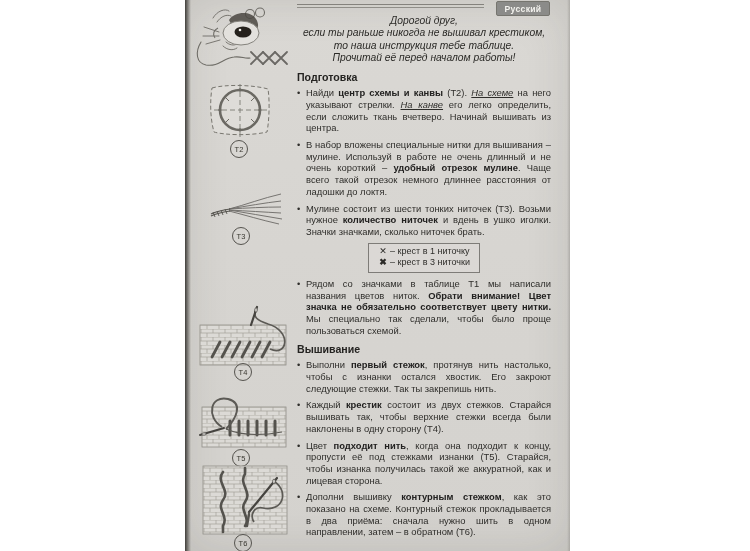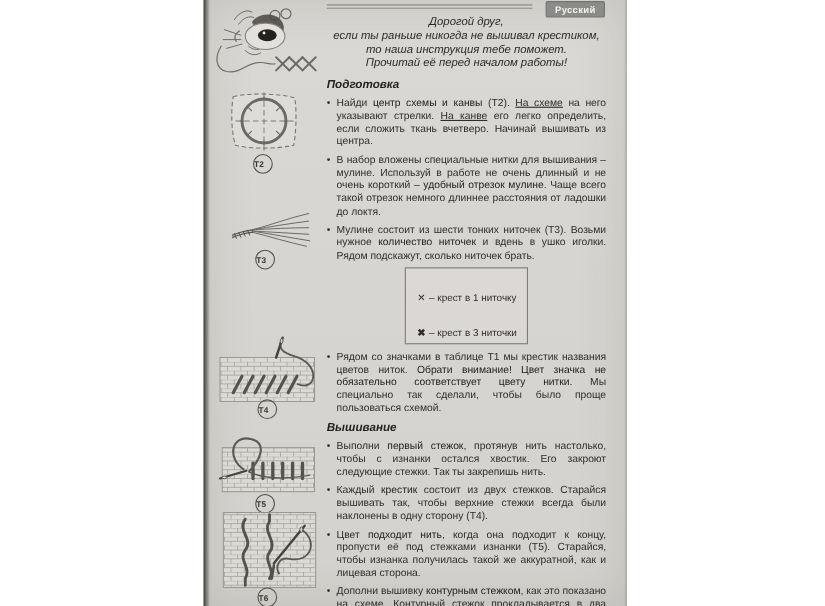--- a/index.html
+++ b/index.html
@@ -10,43 +10,43 @@
              box-shadow:inset 0 0 46px rgba(60,58,52,.14);}
   .scan-page::before{content:"";position:absolute;left:0;top:0;width:6px;height:100%;
              background:linear-gradient(90deg,rgba(40,38,34,.85),rgba(40,38,34,0));}
   .scan-page::after{content:"";position:absolute;right:0;top:0;width:3px;height:100%;
              background:linear-gradient(270deg,rgba(120,118,112,.35),rgba(120,118,112,0));}
 
   
   .fig{position:absolute;}
   .fig svg{display:block;}
   .fig-badge{position:absolute;width:16px;height:16px;border:1.2px solid #55534e;border-radius:50%;
-             display:flex;align-items:center;
-             font-size:7.5px;font-weight:bold;color:#38362f;letter-spacing:.2px;background:transparent;}
+             display:flex;align-items:center;justify-content:center;
+             font-size:7.5px;font-weight:normal;color:#38362f;letter-spacing:.2px;background:transparent;}
 
   
   .text-col{position:absolute;left:112px;top:0;width:254px;height:551px;overflow:hidden;
             color:#2e2d2a;}
   .top-rule{width:187px;height:1px;margin-top:4px;
             border-top:1.6px solid #84827d;border-bottom:1.4px solid #908e89;height:2px;}
   .lang-badge{position:absolute;left:311px;top:1px;width:52px;height:13px;
             background:#8b8b89;border:1px solid #76756f;border-radius:2px;
             display:flex;align-items:center;justify-content:center;
             font-size:8.6px;font-weight:bold;color:#f3f2ee;letter-spacing:.3px;}
   .intro{margin-top:7px;text-align:center;font-style:italic;font-size:10.3px;line-height:12.3px;
          color:#2b2a27;}
-  .sec-h{margin-top:7px;font-size:10.6px;font-weight:bold;color:#242321;font-style:italic;}
+  .sec-h{margin-top:7px;font-size:10.6px;font-weight:bold;color:#242321;}
   .para{position:relative;margin-top:4px;margin-bottom:5px;padding-left:9px;
         font-size:9.4px;line-height:11.7px;text-align:justify;}
   .para::before{content:"•";position:absolute;left:0;top:0;font-size:9.4px;color:#2e2d2a;}
-  .para .b{font-weight:normal;color:#222120;}
-  .para .u{text-decoration:underline;}
+  .para .b{font-weight:bold;color:#222120;}
+  .para .u{text-decoration:underline;font-style:italic;}
   .legend{width:fit-content;margin:2px auto 5px auto;border:1px solid #7e7c78;
           padding:2px 9px 3px 7px;background:rgba(226,224,220,.35);}
-  .lrow{font-size:9px;line-height:11.6px;white-space:nowrap;color:#2e2d2a;margin-top:20px;}
+  .lrow{font-size:9px;line-height:11.6px;white-space:nowrap;color:#2e2d2a;}
   .lsym{display:inline-block;width:14px;text-align:center;}
   .lsym.heavy{font-weight:900;}
 </style>
 </head>
 <body>
 
 <svg width="0" height="0" style="position:absolute" aria-hidden="true">
   <defs>
     <pattern id="brickp" width="12" height="8" patternUnits="userSpaceOnUse">
       <path d="M0 0 H12 M0 4 H12 M3 0 V4 M9 4 V8" stroke="#a39f97" stroke-width="0.7" fill="none"></path>
@@ -179,40 +179,40 @@
     <div class="lang-badge">
       <span>Русский</span>
     </div>
 
     <div class="text-col">
       <div class="top-rule"></div>
 
       <div class="intro">
         <div>Дорогой друг,</div>
         <div>если ты раньше никогда не вышивал крестиком,</div>
-        <div>то наша инструкция тебе поможет.</div>
+        <div>то наша инструкция тебе таблице.</div>
         <div>Прочитай её перед началом работы!</div>
       </div>
 
       <div class="sec-h">Подготовка</div>
 
       <div class="para"><span>Найди </span><span class="b">центр схемы и канвы</span><span> (Т2). </span><span class="u">На схеме</span><span> на него указывают стрелки. </span><span class="u">На канве</span><span> его легко определить, если сложить ткань вчетверо. Начинай вышивать из центра.</span></div>
       <div class="para"><span>В набор вложены специальные нитки для вышивания – мулине. Используй в работе не очень длинный и не очень короткий – </span><span class="b">удобный отрезок мулине</span><span>. Чаще всего такой отрезок немного длиннее расстояния от ладошки до локтя.</span></div>
-      <div class="para"><span>Мулине состоит из шести тонких ниточек (Т3). Возьми нужное </span><span class="b">количество ниточек</span><span> и вдень в ушко иголки. Рядом подскажут, сколько ниточек брать.</span></div>
+      <div class="para"><span>Мулине состоит из шести тонких ниточек (Т3). Возьми нужное </span><span class="b">количество ниточек</span><span> и вдень в ушко иголки. Значки значками, сколько ниточек брать.</span></div>
 
       <div class="legend">
         <div class="lrow">
           <span class="lsym">✕</span><span>– крест в 1 ниточку</span>
         </div>
         <div class="lrow">
           <span class="lsym heavy">✖</span><span>– крест в 3 ниточки</span>
         </div>
       </div>
 
-      <div class="para"><span>Рядом со значками в таблице Т1 мы крестик названия цветов ниток. </span><span class="b">Обрати внимание! Цвет значка не обязательно соответствует цвету нитки.</span><span> Мы специально так сделали, чтобы было проще пользоваться схемой.</span></div>
+      <div class="para"><span>Рядом со значками в таблице Т1 мы написали названия цветов ниток. </span><span class="b">Обрати внимание! Цвет значка не обязательно соответствует цвету нитки.</span><span> Мы специально так сделали, чтобы было проще пользоваться схемой.</span></div>
 
       <div class="sec-h">Вышивание</div>
 
       <div class="para"><span>Выполни </span><span class="b">первый стежок</span><span>, протянув нить настолько, чтобы с изнанки остался хвостик. Его закроют следующие стежки. Так ты закрепишь нить.</span></div>
       <div class="para"><span>Каждый </span><span class="b">крестик</span><span> состоит из двух стежков. Старайся вышивать так, чтобы верхние стежки всегда были наклонены в одну сторону (Т4).</span></div>
       <div class="para"><span>Цвет </span><span class="b">подходит нить</span><span>, когда она подходит к концу, пропусти её под стежками изнанки (Т5). Старайся, чтобы изнанка получилась такой же аккуратной, как и лицевая сторона.</span></div>
       <div class="para"><span>Дополни вышивку </span><span class="b">контурным стежком</span><span>, как это показано на схеме. Контурный стежок прокладывается в два приёма: сначала нужно шить в одном направлении, затем – в обратном (Т6).</span></div>
 
     </div>
   </div>

